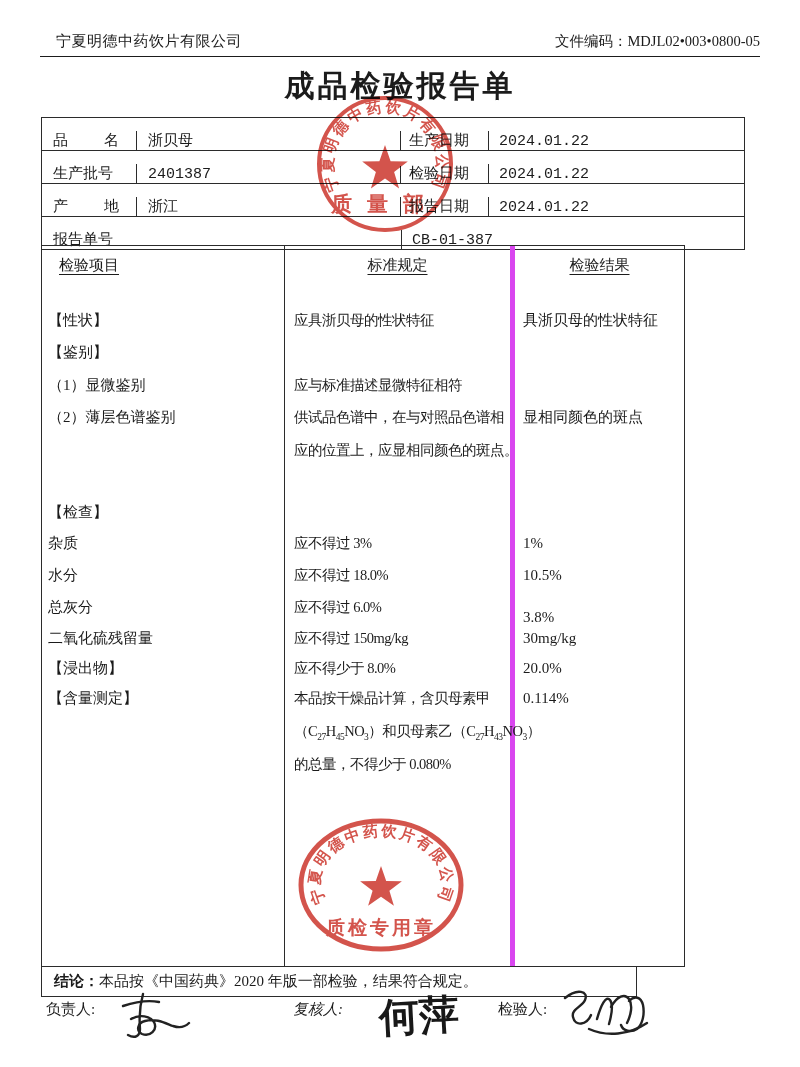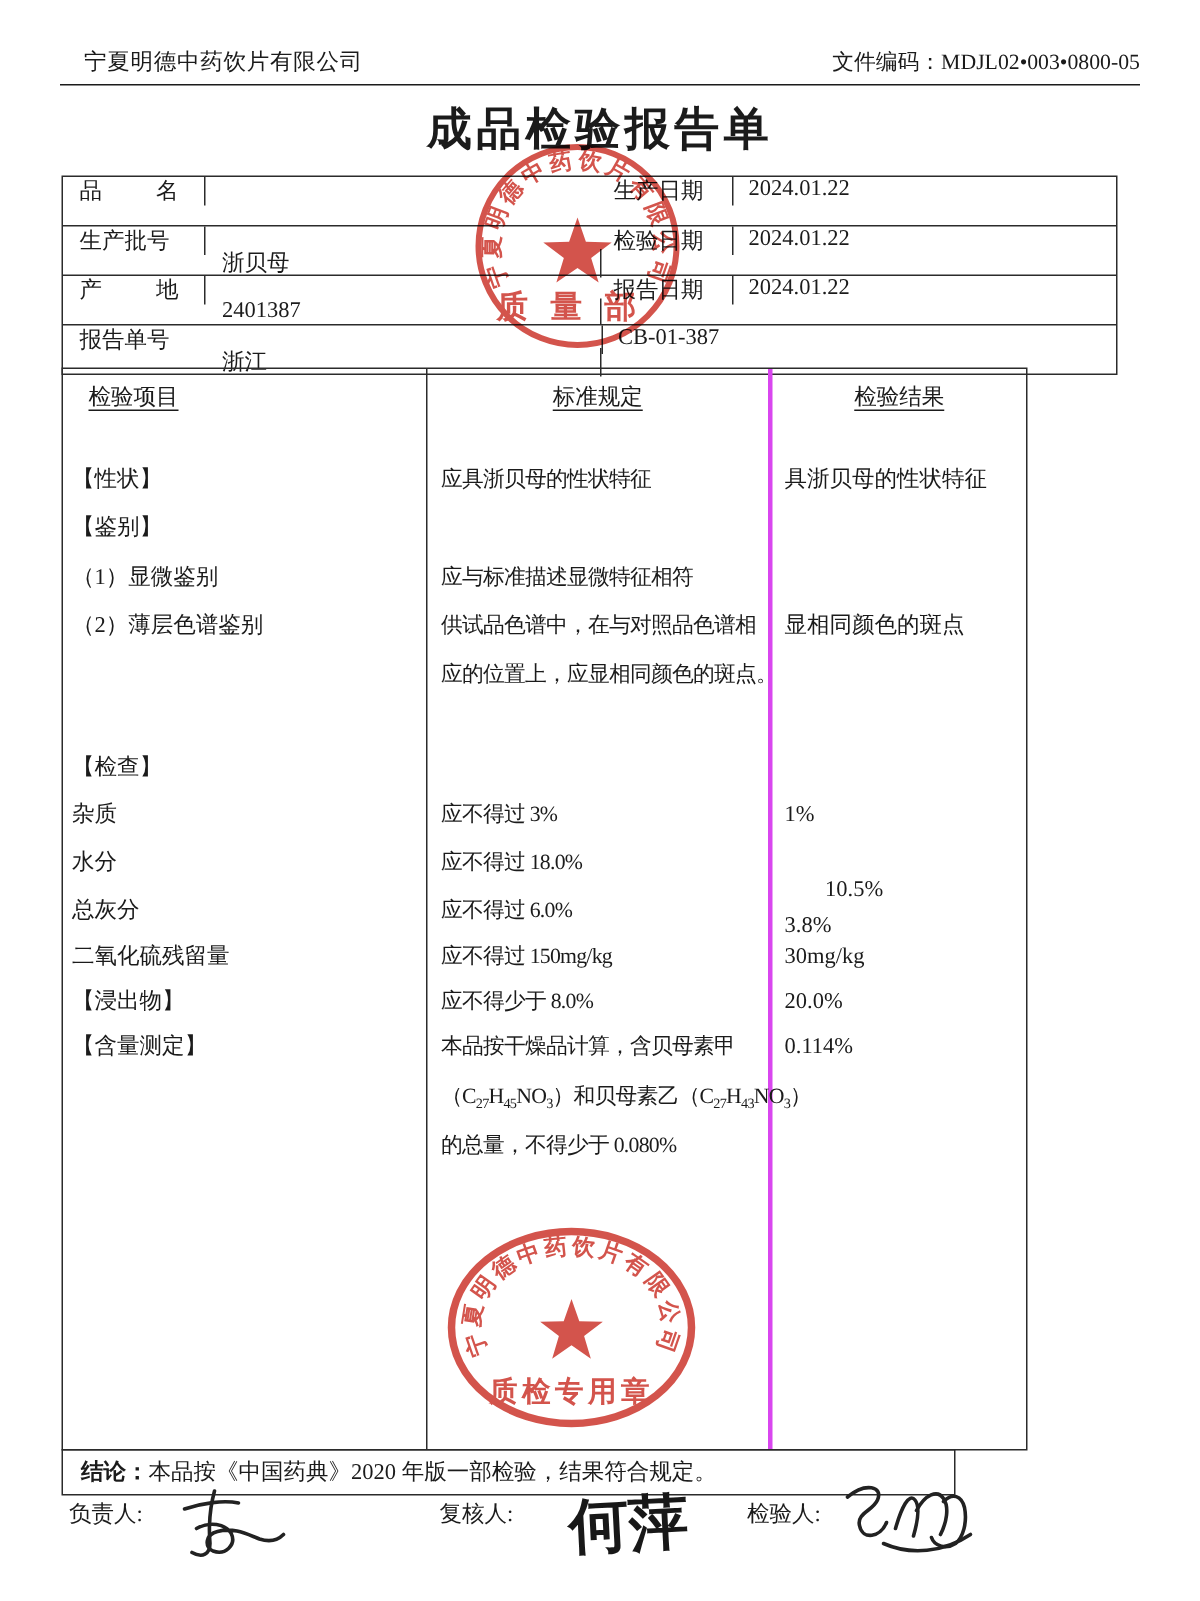--- a/index.html
+++ b/index.html
@@ -8,35 +8,35 @@
     font-family:"Liberation Serif","DejaVu Serif",serif;color:#1b1b1b;font-size:15px;
   }
   .abs{position:absolute;}
   
   .company{left:56px;top:32px;font-size:15px;letter-spacing:.5px;}
   .doccode{right:40px;top:32px;font-size:14.5px;}
   .hrule{left:40px;top:56px;width:720px;height:1px;background:#1b1b1b;}
   .title{left:0;top:66px;width:800px;text-align:center;font-size:30px;font-weight:bold;letter-spacing:3px;}
   
   .info-table{left:41px;top:117px;width:704px;border:1px solid #2b2b2b;box-sizing:border-box;}
-  .irow{display:flex;height:32px;align-items:flex-start;}
+  .irow{display:flex;height:32px;align-items:flex-end;font-family:Liberation Mono, monospace;}
   .irow + .irow{border-top:1px solid #2b2b2b;}
   .icell{display:flex;align-items:center;padding-left:11px;box-sizing:border-box;white-space:nowrap;}
   .c1{width:95px;border-right:1px solid #2b2b2b;}
   .c2{width:264px;border-right:1px solid #2b2b2b;margin-top:48px;}
   .c3{width:88px;border-right:1px solid #2b2b2b;padding-left:8px;}
   .c4{flex:1;padding-left:10px;}
   .c14{width:360px;border-right:1px solid #2b2b2b;}
   .c24{flex:1;padding-left:10px;}
   .spread{display:inline-block;width:66px;text-align:justify;text-align-last:justify;}
   
   .main-table{left:41px;top:245px;width:644px;height:722px;border:1px solid #2b2b2b;box-sizing:border-box;display:flex;}
   .mcol{position:relative;height:100%;box-sizing:border-box;}
   .col-item{width:243px;border-right:1px solid #2b2b2b;}
-  .col-std{width:230px;border-right:3px solid #d946ef;}
+  .col-std{width:230px;border-right:5px solid #d946ef;}
   .col-res{flex:1;}
   .colhead{position:absolute;top:8px;line-height:22px;text-decoration:underline;text-underline-offset:4px;white-space:nowrap;}
   .col-item .colhead{left:17px;}
   .col-std .colhead,.col-res .colhead{left:0;width:100%;text-align:center;}
   .tline{position:absolute;left:6px;line-height:22px;white-space:nowrap;}
   .col-std .tline{left:9px;font-size:14.5px;letter-spacing:-0.5px;}
   .col-res .tline{left:8px;}
   .tline sub{font-size:9.5px;line-height:0;}
   
   .conclusion{left:41px;top:966px;width:596px;height:31px;border:1px solid #2b2b2b;box-sizing:border-box;display:flex;align-items:center;padding-left:12px;white-space:nowrap;}
@@ -115,21 +115,21 @@
         <div class="tline" style="top: 411px;">应不得少于 8.0%</div>
         <div class="tline" style="top: 441px;">本品按干燥品计算，含贝母素甲</div>
         <div class="tline" style="top: 474px;"><span>（C</span><sub>27</sub><span>H</span><sub>45</sub><span>NO</span><sub>3</sub><span>）和贝母素乙（C</span><sub>27</sub><span>H</span><sub>43</sub><span>NO</span><sub>3</sub><span>）</span></div>
         <div class="tline" style="top: 507px;">的总量，不得少于 0.080%</div>
       </div>
     <div class="mcol col-res" id="col-res">
       <div class="colhead">检验结果</div>
     <div class="tline" style="top: 63px;">具浙贝母的性状特征</div>
         <div class="tline" style="top: 160px;">显相同颜色的斑点</div>
         <div class="tline" style="top: 286px;">1%</div>
-        <div class="tline" style="top: 336px; margin-left: 27px;">10.5%</div>
+        <div class="tline" style="top: 318px;">10.5%</div>
         <div class="tline" style="top: 360px;">3.8%</div>
         <div class="tline" style="top: 381px;">30mg/kg</div>
         <div class="tline" style="top: 411px;">20.0%</div>
         <div class="tline" style="top: 441px;">0.114%</div>
       </div>
   </div>
 
   <div class="abs conclusion">
     <span class="lab">结论：</span>
     <span>本品按《中国药典》2020 年版一部检验，结果符合规定。</span>
@@ -137,21 +137,21 @@
 
   <div class="abs signrow">
     <span class="siglabel" style="left:5px;">负责人:</span>
     <span class="sigart" style="left:68px;top:-6px;">
       <svg width="105" height="55" viewBox="0 0 105 55">
         <path d="M34,5 C31,16 30,28 31,40 C31,47 26,50 19,46"></path>
         <path d="M14,17 C26,13 40,11 50,13"></path>
         <path d="M22,30 C31,25 41,27 45,33 C49,41 41,48 33,45 C27,42 28,34 36,32 C47,29 56,34 64,37 C70,39 76,38 80,34"></path>
       </svg>
     </span>
-    <span class="siglabel" style="left:252px;">复核人:</span>
+    <span class="siglabel" style="left:252px;font-style:italic;">复核人:</span>
     <span class="sigart" style="left:330px;top:-10px;">
       <svg width="120" height="60" viewBox="0 0 120 60">
         <text x="8" y="44" font-size="40" font-weight="600" fill="#181818" stroke="none" transform="rotate(-3 60 30)" style="font-family:'Liberation Serif','DejaVu Serif',serif;">何萍</text>
       </svg>
     </span>
     <span class="siglabel" style="left:457px;">检验人:</span>
     <span class="sigart" style="left:508px;top:-12px;">
       <svg width="120" height="62" viewBox="0 0 120 62">
         <path d="M16,15 C28,5 40,8 36,17 C33,24 22,26 24,34 C26,44 38,42 42,32"></path>
         <path d="M48,36 C52,22 57,12 61,17 C65,22 62,34 60,41"></path>

